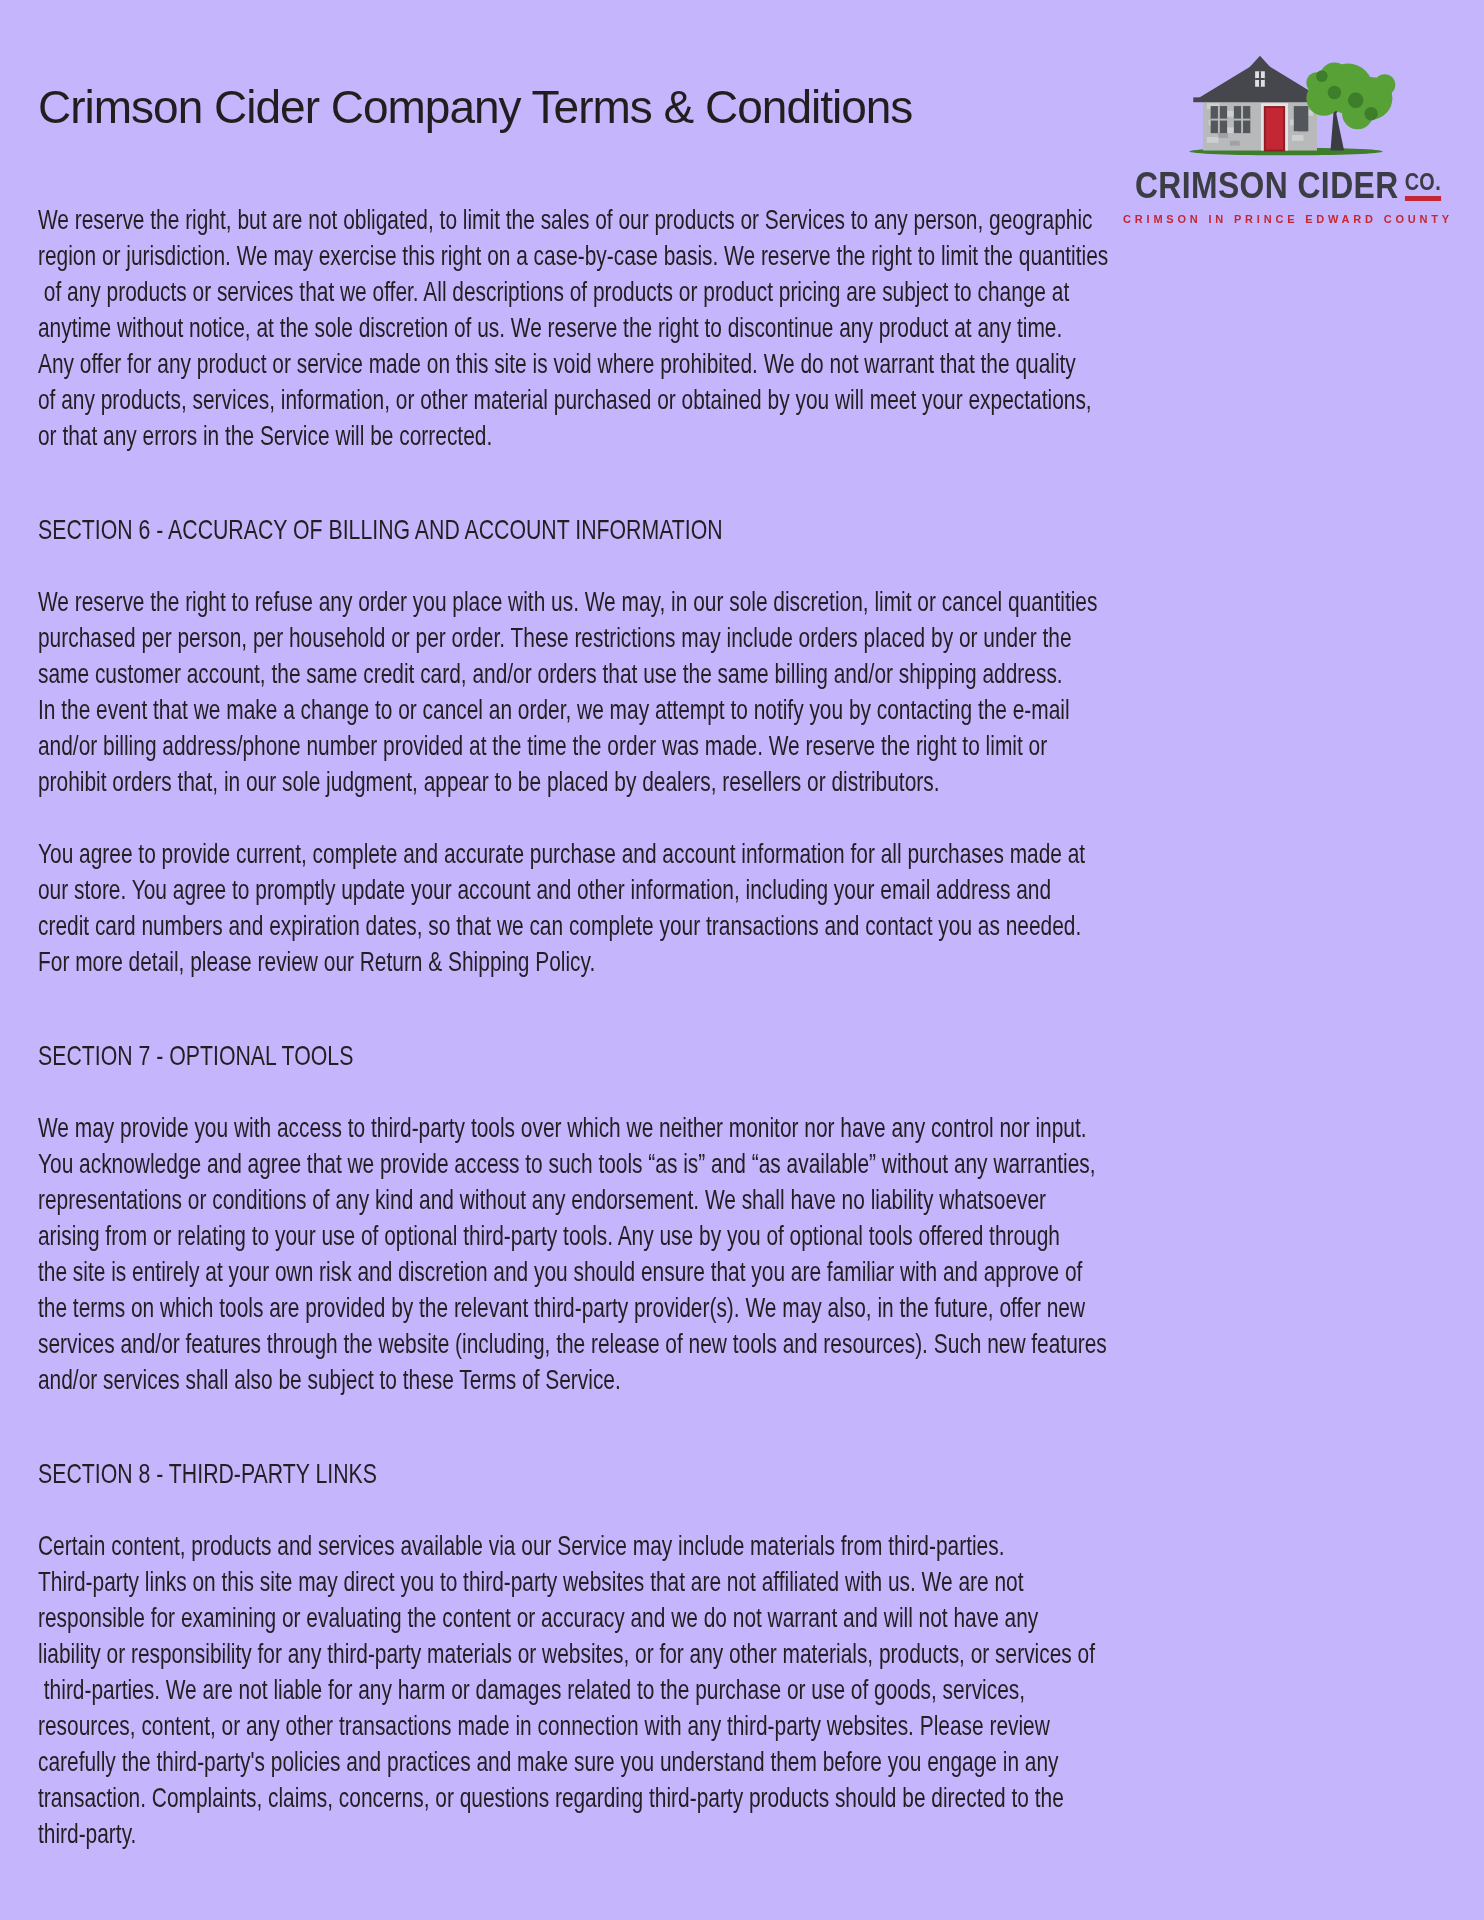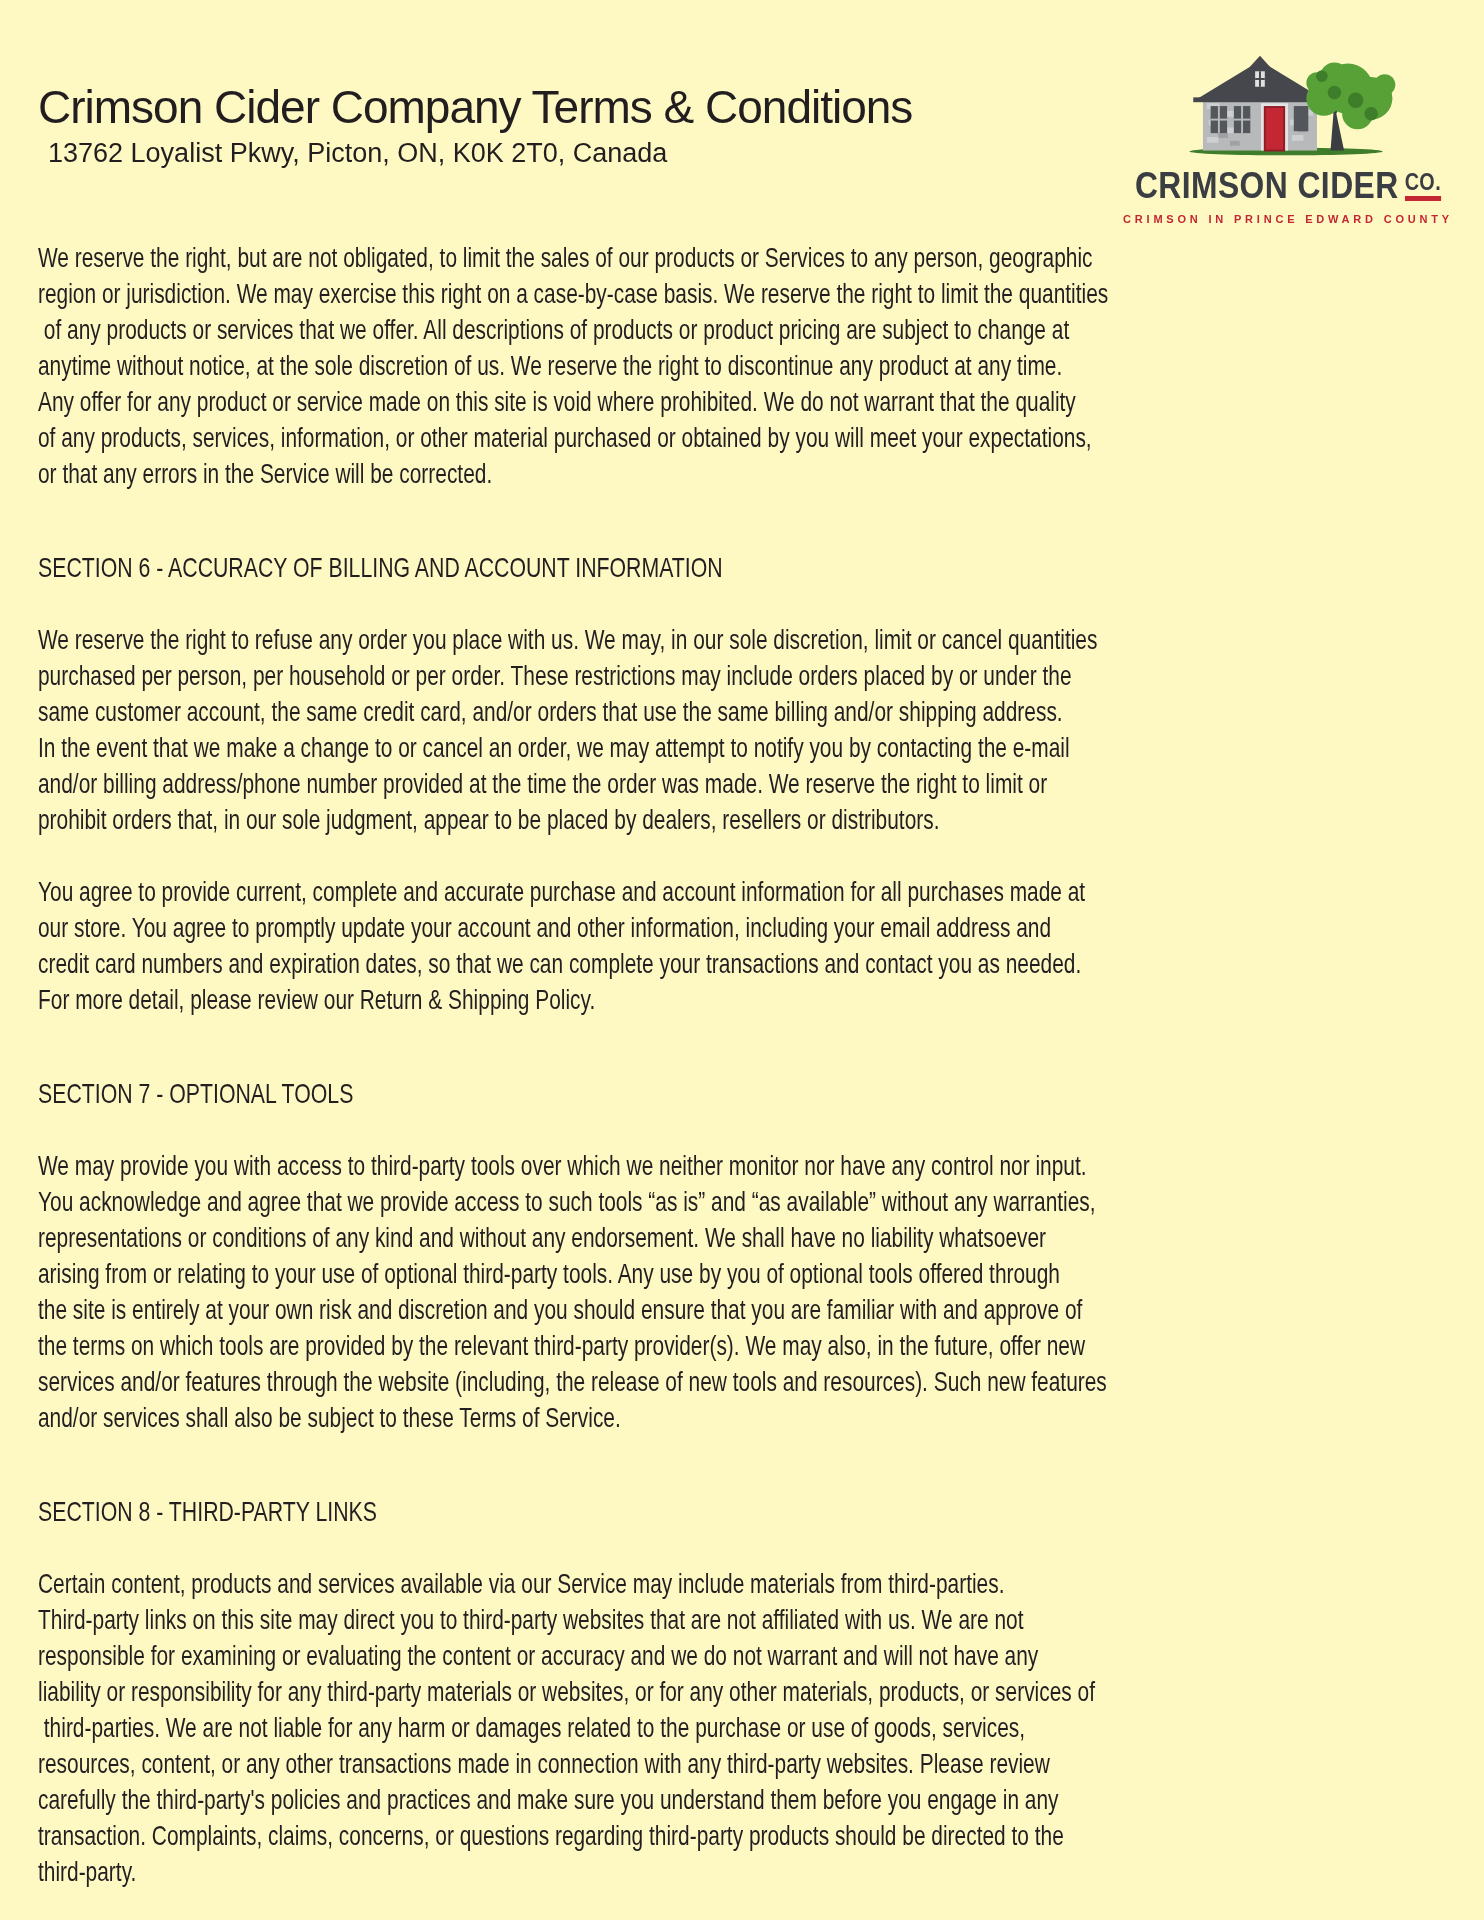--- a/index.html
+++ b/index.html
@@ -11,21 +11,21 @@
     width: 1484px;
     height: 1920px;
     overflow: hidden;
     font-family: "Liberation Sans", sans-serif;
     color: #231f20;
   }
   .page {
     position: relative;
     width: 1484px;
     height: 1920px;
-    background: #fef9c3;
+    background: #c4b5fd;
   }
   .page-header {
     padding: 82px 38px 0 38px;
   }
   .doc-title {
     margin: 0;
     font-size: 46px;
     line-height: 50px;
     font-weight: 400;
     letter-spacing: -1px;
@@ -106,21 +106,20 @@
     white-space: nowrap;
   }
 </style>
 </head>
 <body>
 
 <div class="page">
 
   <header class="page-header">
     <h1 class="doc-title">Crimson Cider Company Terms &amp; Conditions</h1>
-    <div class="doc-address">13762 Loyalist Pkwy, Picton, ON, K0K 2T0, Canada</div>
   </header>
 
   <div class="logo">
     <svg class="logo-house" viewBox="0 0 240 120" width="232" height="116" aria-hidden="true">
       <ellipse cx="118" cy="105" rx="100" ry="4" fill="#3e7d2a"></ellipse>
       <rect x="32" y="50" width="118" height="54" fill="#b7b9bb"></rect>
       <g fill="#cdcfd1">
         <rect x="36" y="55" width="13" height="6"></rect>
         <rect x="52" y="63" width="12" height="6"></rect>
         <rect x="38" y="72" width="11" height="6"></rect>

